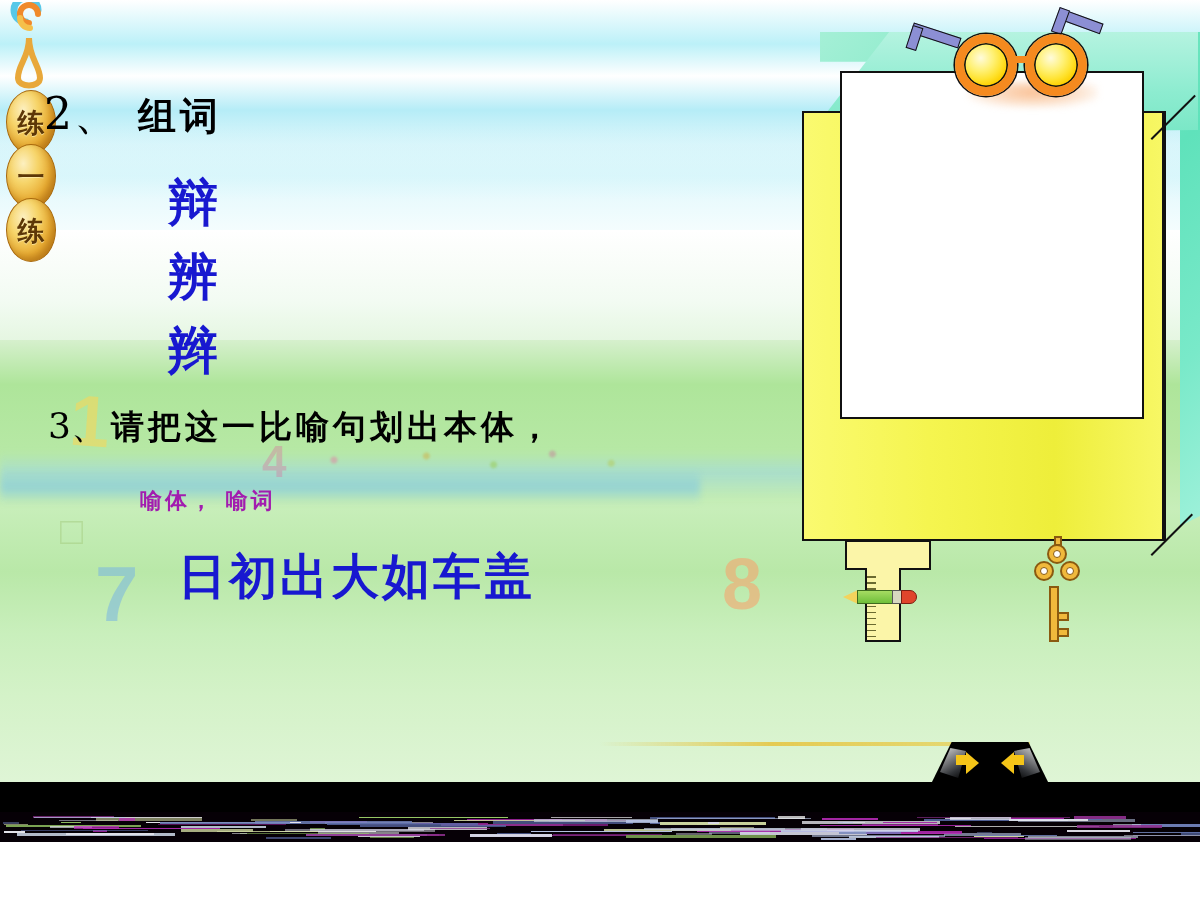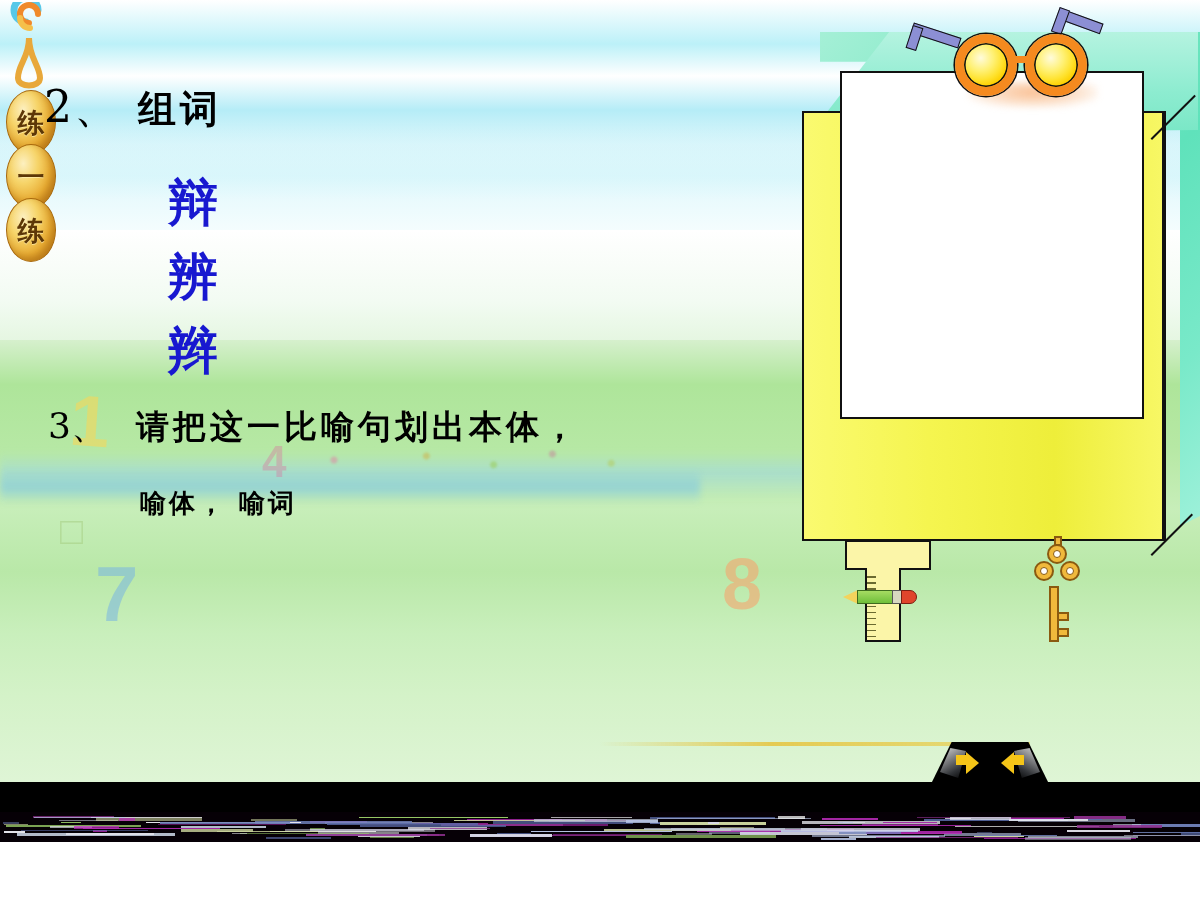--- a/index.html
+++ b/index.html
@@ -182,21 +182,21 @@
   .bead2 { top: 142px; }
   .bead3 { top: 196px; }
 
   
   .q-num {
     font-family: "DejaVu Serif", serif;
     color: #000000;
   }
   .heading-2 {
     position: absolute;
-    left: 44px; top: 85px;
+    left: 44px; top: 92px;
     font-size: 44px;
     line-height: 1;
     letter-spacing: 2px;
     color: #000;
     font-family: "DejaVu Serif", serif;
     white-space: nowrap;
   }
   .heading-2 .zuci {
     font-family: "DejaVu Sans", sans-serif;
     font-weight: bold;
@@ -225,32 +225,32 @@
     font-size: 36px;
     line-height: 1;
     white-space: nowrap;
     color: #000;
     font-family: "DejaVu Serif", serif;
   }
   .line-3 .body {
     font-family: "DejaVu Sans", sans-serif;
     font-weight: bold;
     font-size: 33px;
-    margin-left: 29px;
+    margin-left: 4px;
     letter-spacing: 4px;
   }
   .line-3b {
     position: absolute;
     left: 140px; top: 490px;
     font-family: "DejaVu Sans", sans-serif;
     font-weight: bold;
-    font-size: 26px;
+    font-size: 22px;
     letter-spacing: 3px;
     line-height: 1;
-    color: #000000;
+    color: #a21caf;
     white-space: nowrap;
   }
   .sentence-blue {
     position: absolute;
     left: 178px; top: 552px;
     font-family: "DejaVu Serif", serif;
     font-size: 48px;
     font-weight: bold;
     color: #1818d0;
     letter-spacing: 3px;
@@ -653,20 +653,21 @@
   </div>
 
   <div class="char-blue char-1">辩</div>
   <div class="char-blue char-2">辨</div>
   <div class="char-blue char-3">辫</div>
 
   <div class="line-3">
     <span class="q-num">3、</span><span class="body">请把这一比喻句划出本体，</span>
   </div>
   <div class="line-3b">喻体， 喻词</div>
+  <div class="sentence-blue">日初出大如车盖</div>
 
   <div class="box-wrap">
     <div class="box-side"></div>
     <div class="box-top-plate"></div>
     <div class="box-frame"></div>
     <div class="box-inner"></div>
     <div class="box-edge-line"></div>
     <div class="box-diag-br"></div>
     <div class="box-diag-tr"></div>
   </div>

